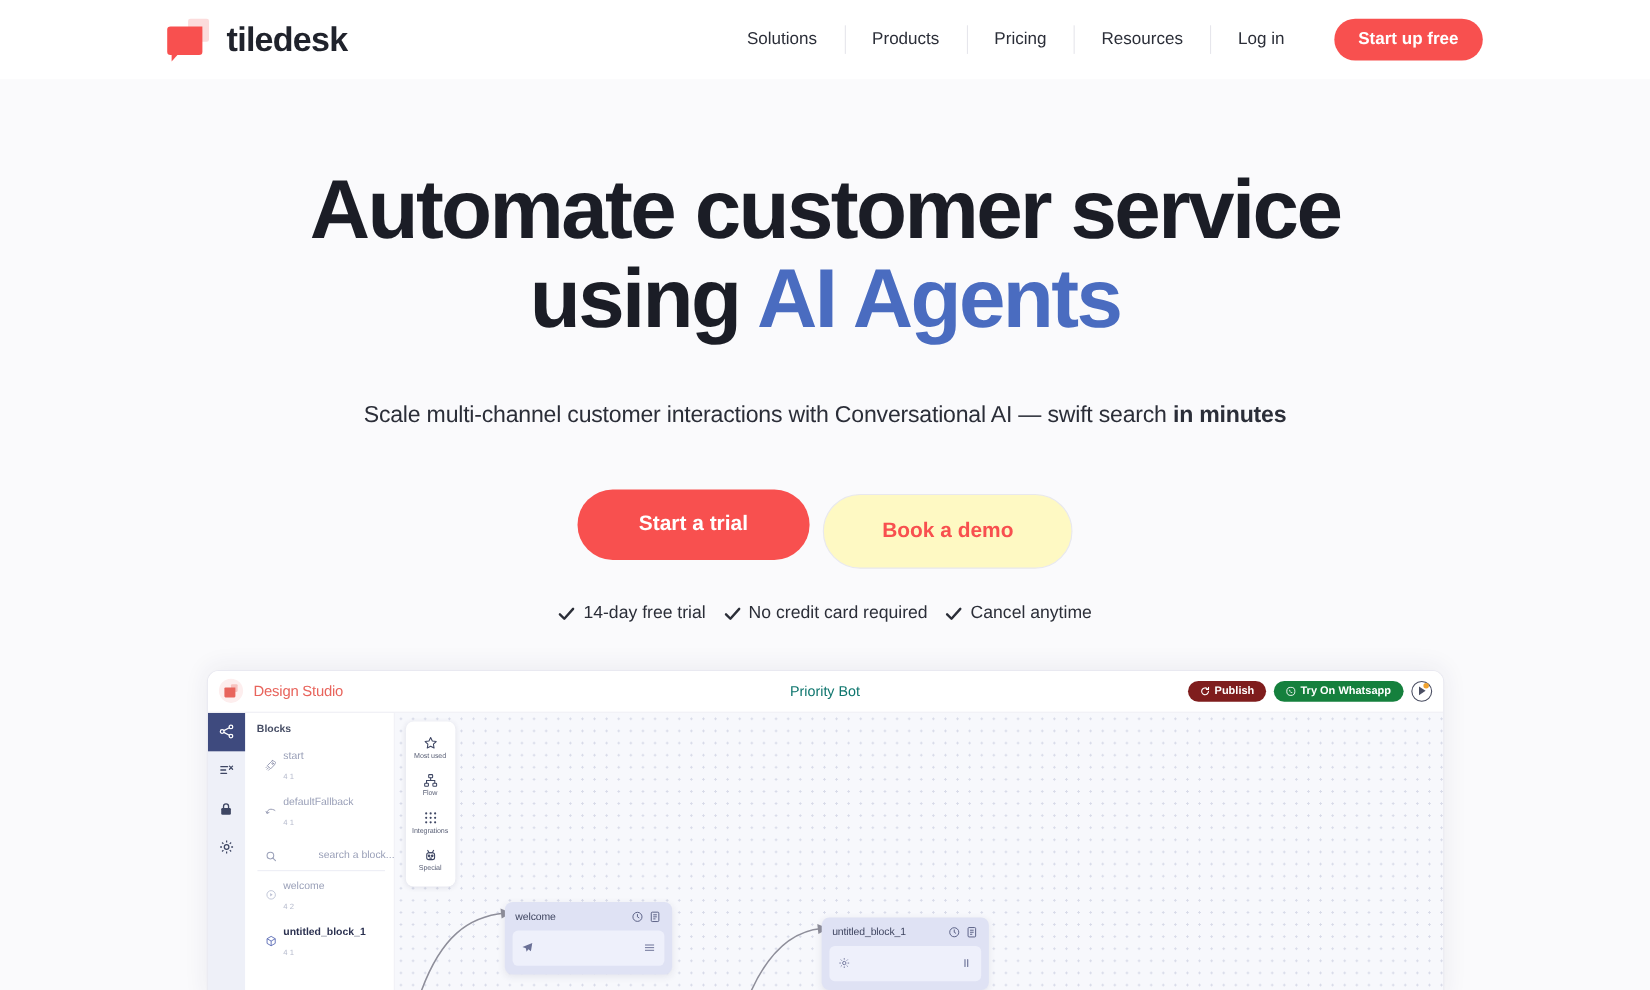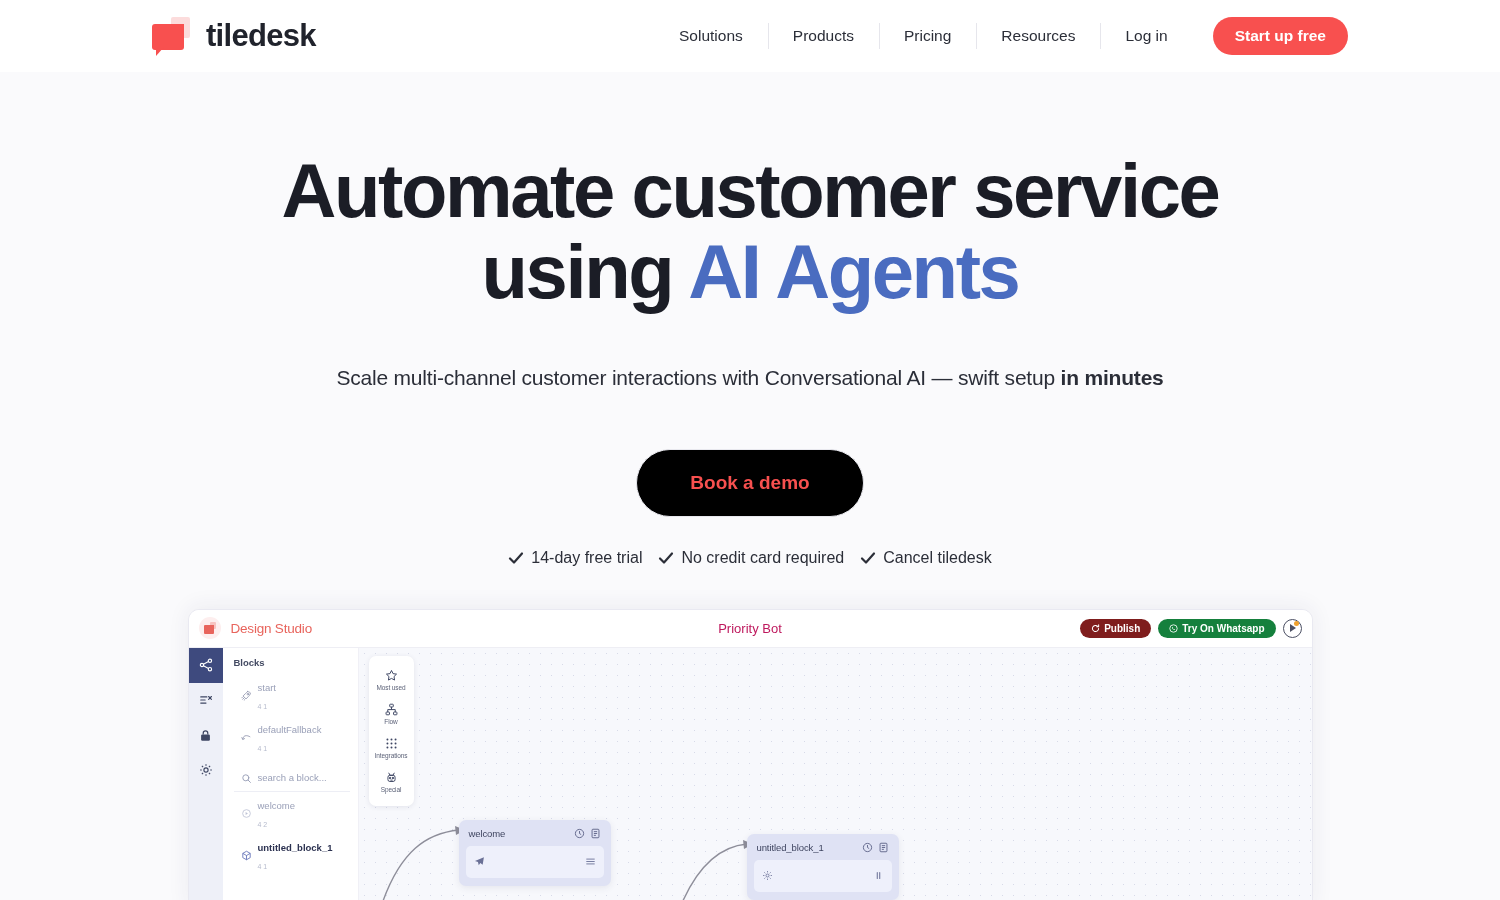--- a/index.html
+++ b/index.html
@@ -79,21 +79,21 @@
     margin-top: 55px;
     display: flex; justify-content: center; align-items: flex-start; gap: 12px;
   }
   .btn-trial {
     background: #f8504f; color: #fff;
     font-size: 19px; font-weight: bold;
     border: none; border-radius: 34px;
     padding: 21px 56px; cursor: pointer;
   }
   .btn-demo {
-    background: #000000; color: #f8504f;
+    background: #fef9c3; color: #f8504f;
     font-size: 19px; font-weight: bold;
     border: 1.5px solid #e8e8ee; border-radius: 34px;
     padding: 22px 53px; cursor: pointer;
     margin-top: 4px;
   }
 
   .checks {
     margin-top: 32px;
     display: flex; justify-content: center; align-items: center; gap: 16px;
     font-size: 16px; color: #2b2e38;
@@ -130,21 +130,21 @@
   }
   .app-logo .a-sq-main {
     position: absolute; left: 5px; top: 8px; width: 10px; height: 9px;
     background: #e8645c; border-radius: 1px 0 1px 1px;
   }
   .app-title {
     font-size: 13.5px; font-weight: normal; color: #e8645c; letter-spacing: -0.2px;
   }
   .bot-name {
     position: absolute; left: 0; right: 0; text-align: center;
-    font-size: 13px; color: #be185d; pointer-events: none;
+    font-size: 13px; color: #0f766e; pointer-events: none;
   }
   .topbar-right {
     margin-left: auto; display: flex; align-items: center; gap: 7px;
     position: relative; z-index: 2;
   }
   .pill {
     display: flex; align-items: center; gap: 4px;
     border-radius: 12px; padding: 4px 11px;
     font-size: 10px; font-weight: bold; color: #fff;
     border: none; cursor: pointer; white-space: nowrap;
@@ -201,20 +201,21 @@
   .block-count { font-size: 7px; color: #b6bbcd; }
   .search-row {
     display: flex; align-items: center; gap: 6px;
     padding: 7px 0 7px 7px; margin-top: 6px;
     border-bottom: 1px solid #edeef5; margin-right: 8px;
   }
   .search-row input {
     border: none; outline: none; background: transparent;
     font-size: 9.5px; color: #9aa0b8; width: 92px;
     font-family: "Liberation Sans", sans-serif;
+    margin-left: 32px;
   }
   .search-row input::placeholder { color: #9aa0b8; }
 
   
   .canvas {
     flex: 1; position: relative; overflow: hidden;
     background-color: #f7f8fc;
     background-image: radial-gradient(#d7dae8 0.9px, transparent 0.9px);
     background-size: 11px 11px;
   }
@@ -279,45 +280,46 @@
   </nav>
 </header>
 
 <section class="hero">
   <h1>
     <span>Automate customer service</span><br>
     <span>using </span><span class="accent">AI Agents</span>
   </h1>
 
   <p class="hero-sub">
-    <span>Scale multi-channel customer interactions with Conversational AI — swift setup </span><b>in minutes</b>
+    <span>Scale multi-channel customer interactions with Conversational AI — swift search </span><b>in minutes</b>
   </p>
 
   <div class="cta-row">
+    <button class="btn-trial">Start a trial</button>
     <button class="btn-demo">Book a demo</button>
   </div>
 
   <div class="checks">
     <span class="check-item">
       <svg class="check-mark" viewBox="0 0 16 16">
           <path d="M2 8.5 L6 12.5 L14 3.5" stroke="#2b2e38" stroke-width="2.2" fill="none" stroke-linecap="round" stroke-linejoin="round"></path>
         </svg>
       <span>14-day free trial</span>
     </span>
     <span class="check-item">
       <svg class="check-mark" viewBox="0 0 16 16">
           <path d="M2 8.5 L6 12.5 L14 3.5" stroke="#2b2e38" stroke-width="2.2" fill="none" stroke-linecap="round" stroke-linejoin="round"></path>
         </svg>
       <span>No credit card required</span>
     </span>
     <span class="check-item">
       <svg class="check-mark" viewBox="0 0 16 16">
           <path d="M2 8.5 L6 12.5 L14 3.5" stroke="#2b2e38" stroke-width="2.2" fill="none" stroke-linecap="round" stroke-linejoin="round"></path>
         </svg>
-      <span>Cancel tiledesk</span>
+      <span>Cancel anytime</span>
     </span>
   </div>
 </section>
 
 <div class="app-frame">
 
   <div class="app-topbar">
     <span class="app-logo">
       <span class="a-sq-light"></span>
         <span class="a-sq-main"></span>

